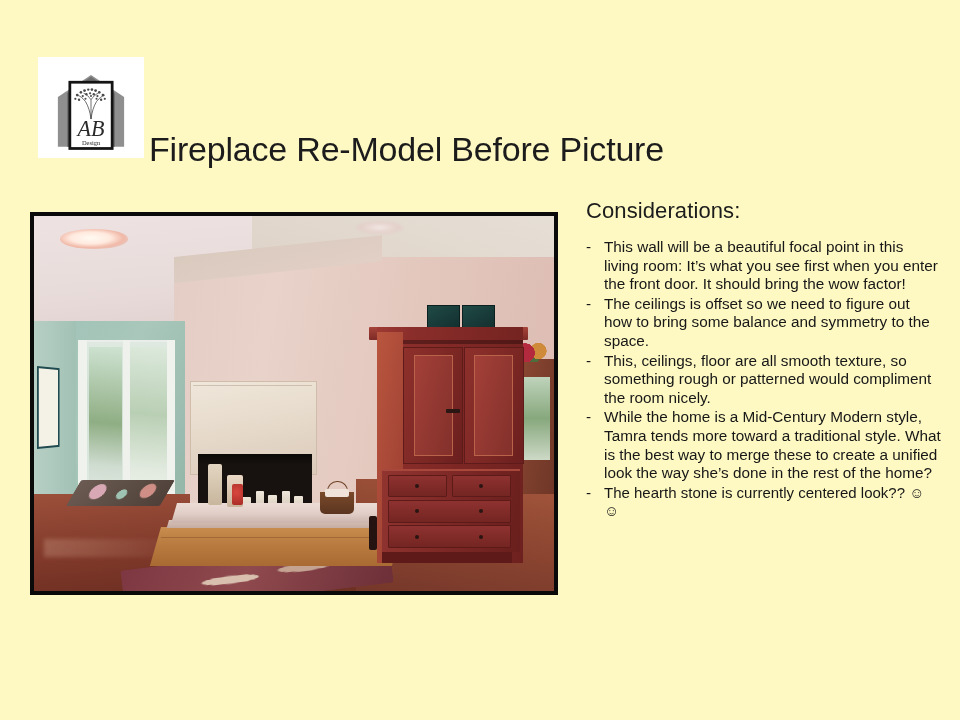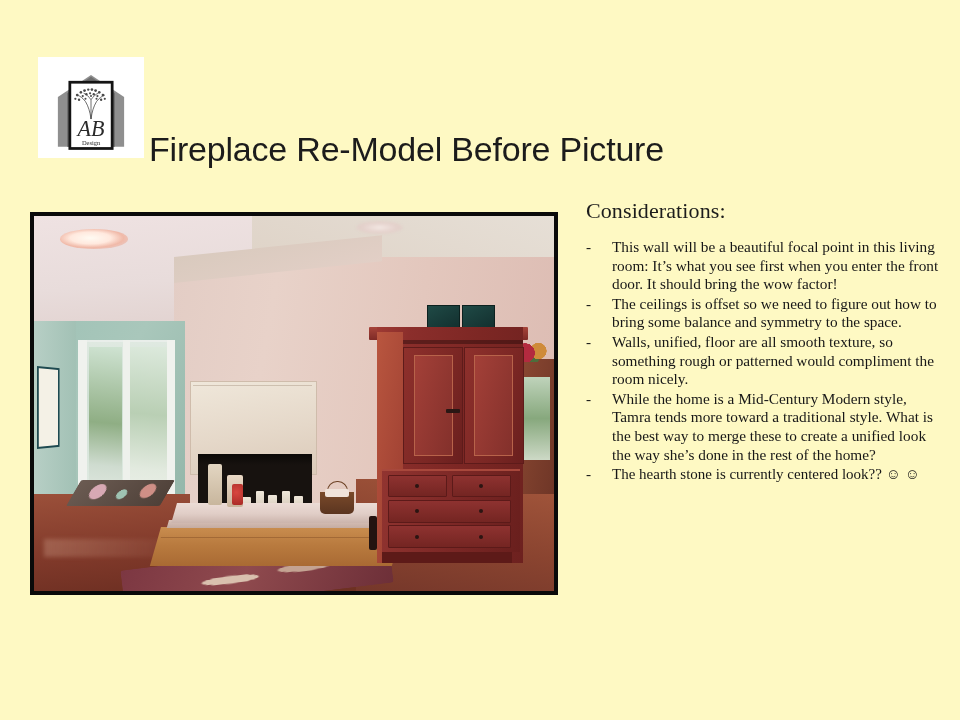--- a/index.html
+++ b/index.html
@@ -361,21 +361,20 @@
     left: 64.5%; top: 80%; width: 1.4%; height: 9%;
     background: #241310;
     border-radius: 2px;
   }
 
   
   #considerations {
     position: absolute;
     left: 586px; top: 198px;
     width: 356px;
-    font-family: Liberation Serif, serif;
   }
   #considerations-heading {
     font-size: 22px;
     color: #1c1c1c;
     margin: 0 0 14px 0;
     font-weight: 400;
     letter-spacing: 0.1px;
   }
   #bullet-list {
     list-style: none;
@@ -392,21 +391,20 @@
   }
   .bullet-dash {
     flex: 0 0 auto;
     width: 18px;
     color: #171717;
     text-align: left;
     line-height: 18.6px;
   }
   .bullet-text {
     flex: 1 1 auto;
-    margin-left: 8px;
   }
   .smiley { font-size: 15px; }
 </style>
 </head>
 <body>
 
 <div id="slide">
 
   <div id="logo-box">
     <svg id="logo-art" viewBox="0 0 100 100">
@@ -551,21 +549,21 @@
       <li>
         <span class="bullet-dash">-</span>
         <span class="bullet-text">This wall will be a beautiful focal point in this living room: It’s what you see first when you enter the front door.   It should bring the wow factor!</span>
       </li>
       <li>
         <span class="bullet-dash">-</span>
         <span class="bullet-text">The ceilings is offset so we need to figure out how to bring some balance and symmetry to the space.</span>
       </li>
       <li>
         <span class="bullet-dash">-</span>
-        <span class="bullet-text">Walls, unified, floor are all smooth texture, so something rough or patterned would compliment the room nicely.</span>
+        <span class="bullet-text">This, ceilings, floor are all smooth texture, so something rough or patterned would compliment the room nicely.</span>
       </li>
       <li>
         <span class="bullet-dash">-</span>
         <span class="bullet-text">While the home is a Mid-Century Modern style, Tamra tends more toward a traditional style.  What is the best way to merge these to create a unified look the way she’s done in the rest of the home?</span>
       </li>
       <li>
         <span class="bullet-dash">-</span>
         <span class="bullet-text smiley">The hearth stone is currently centered look?? ☺ ☺</span>
       </li>
     </ul>

